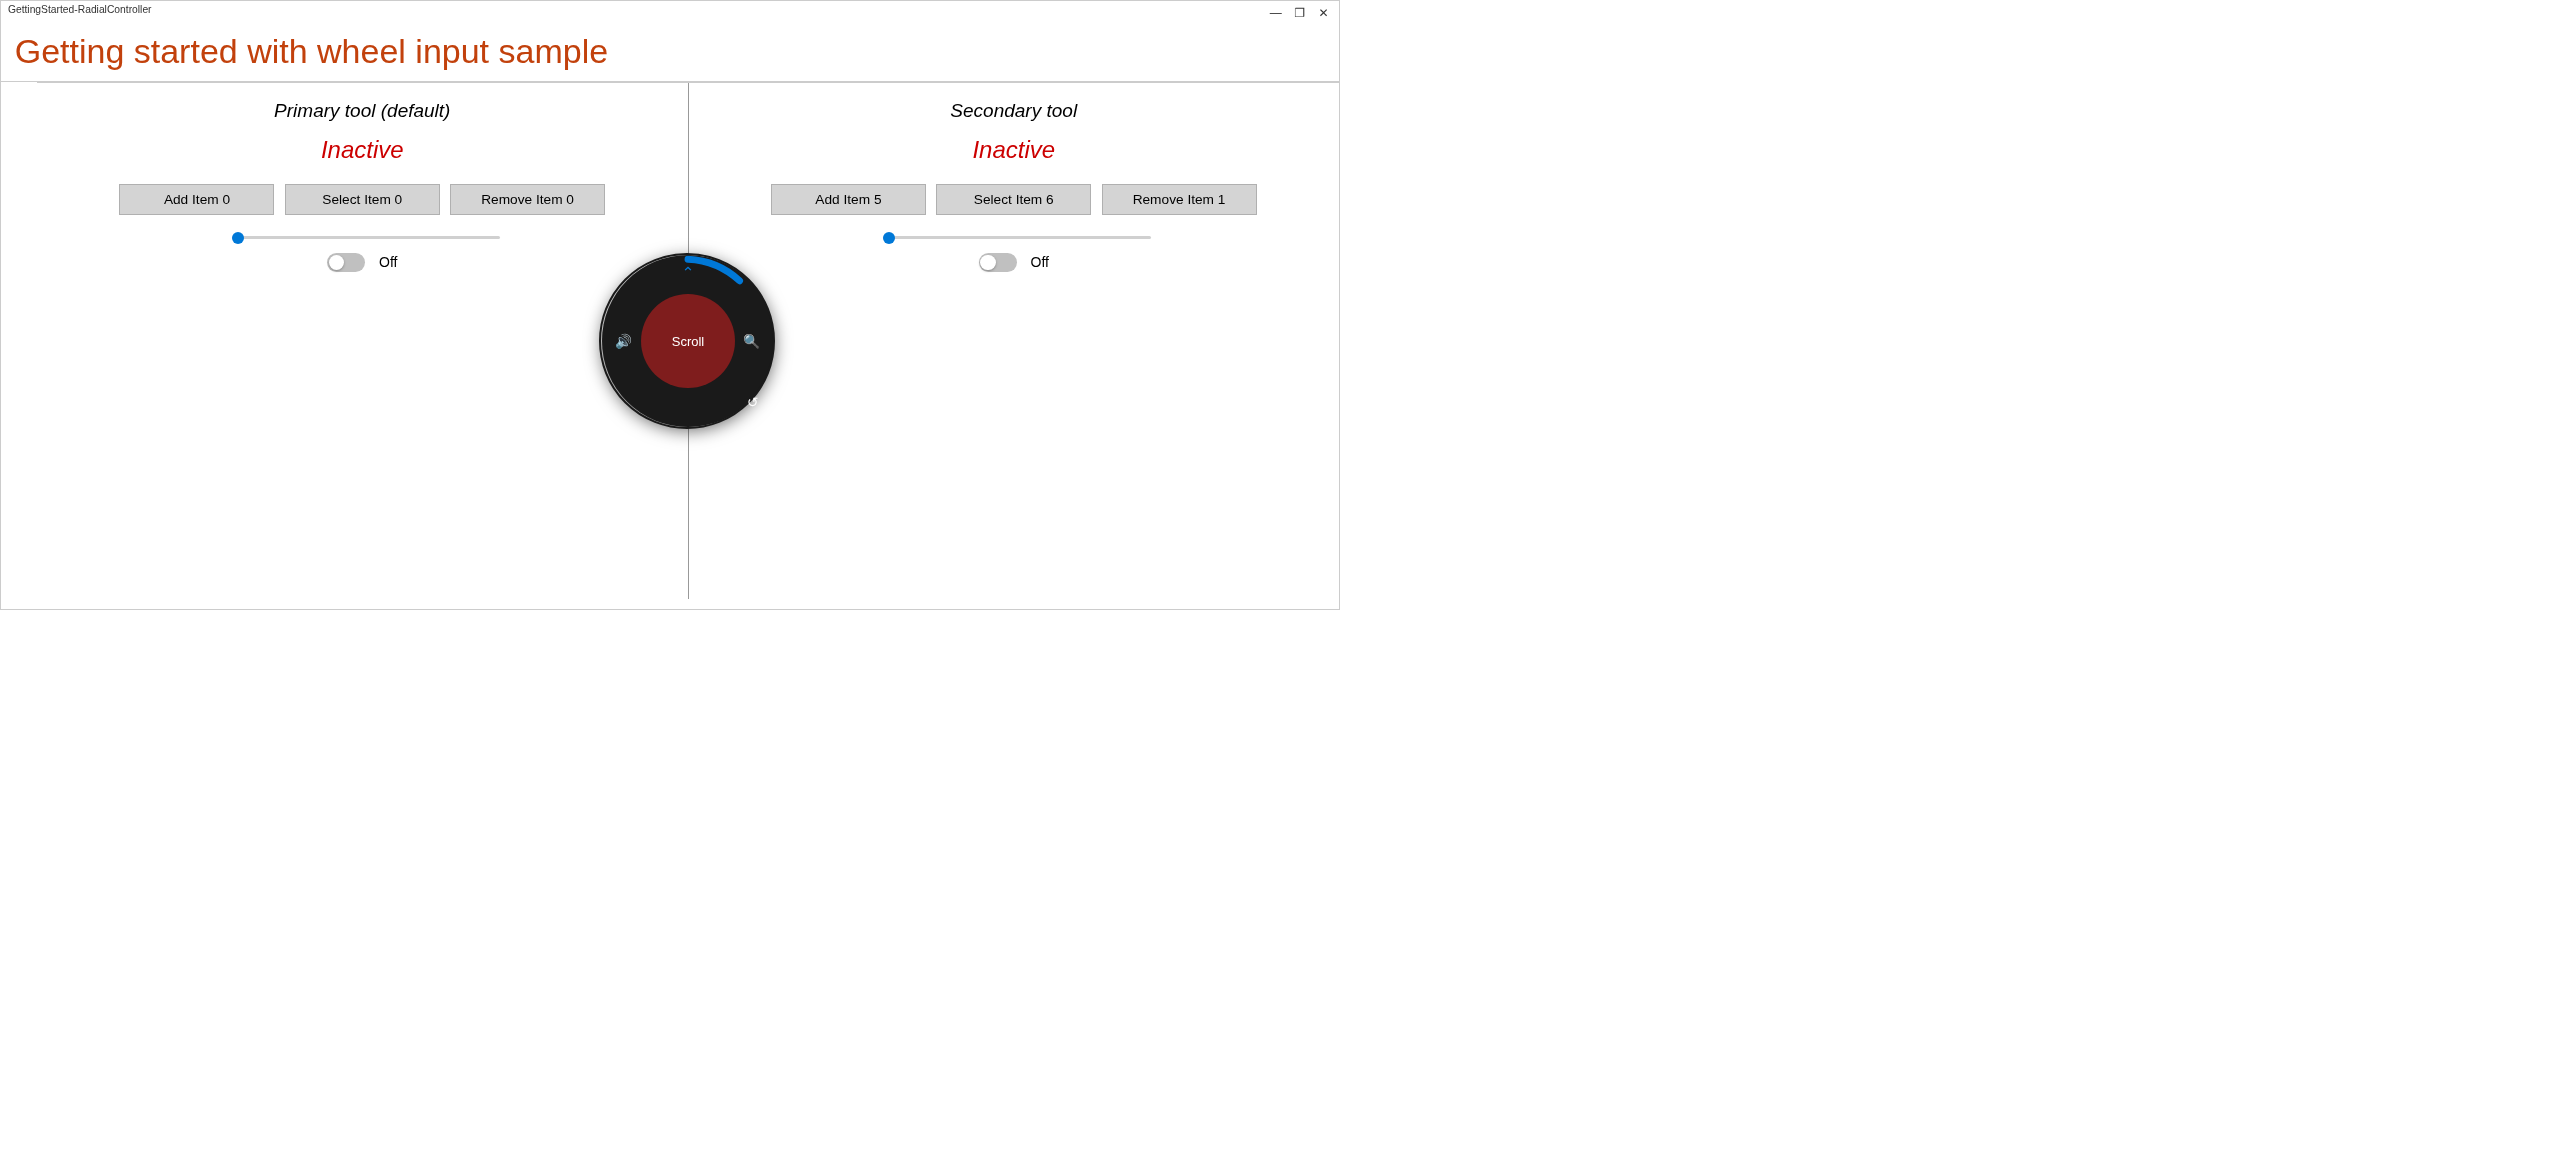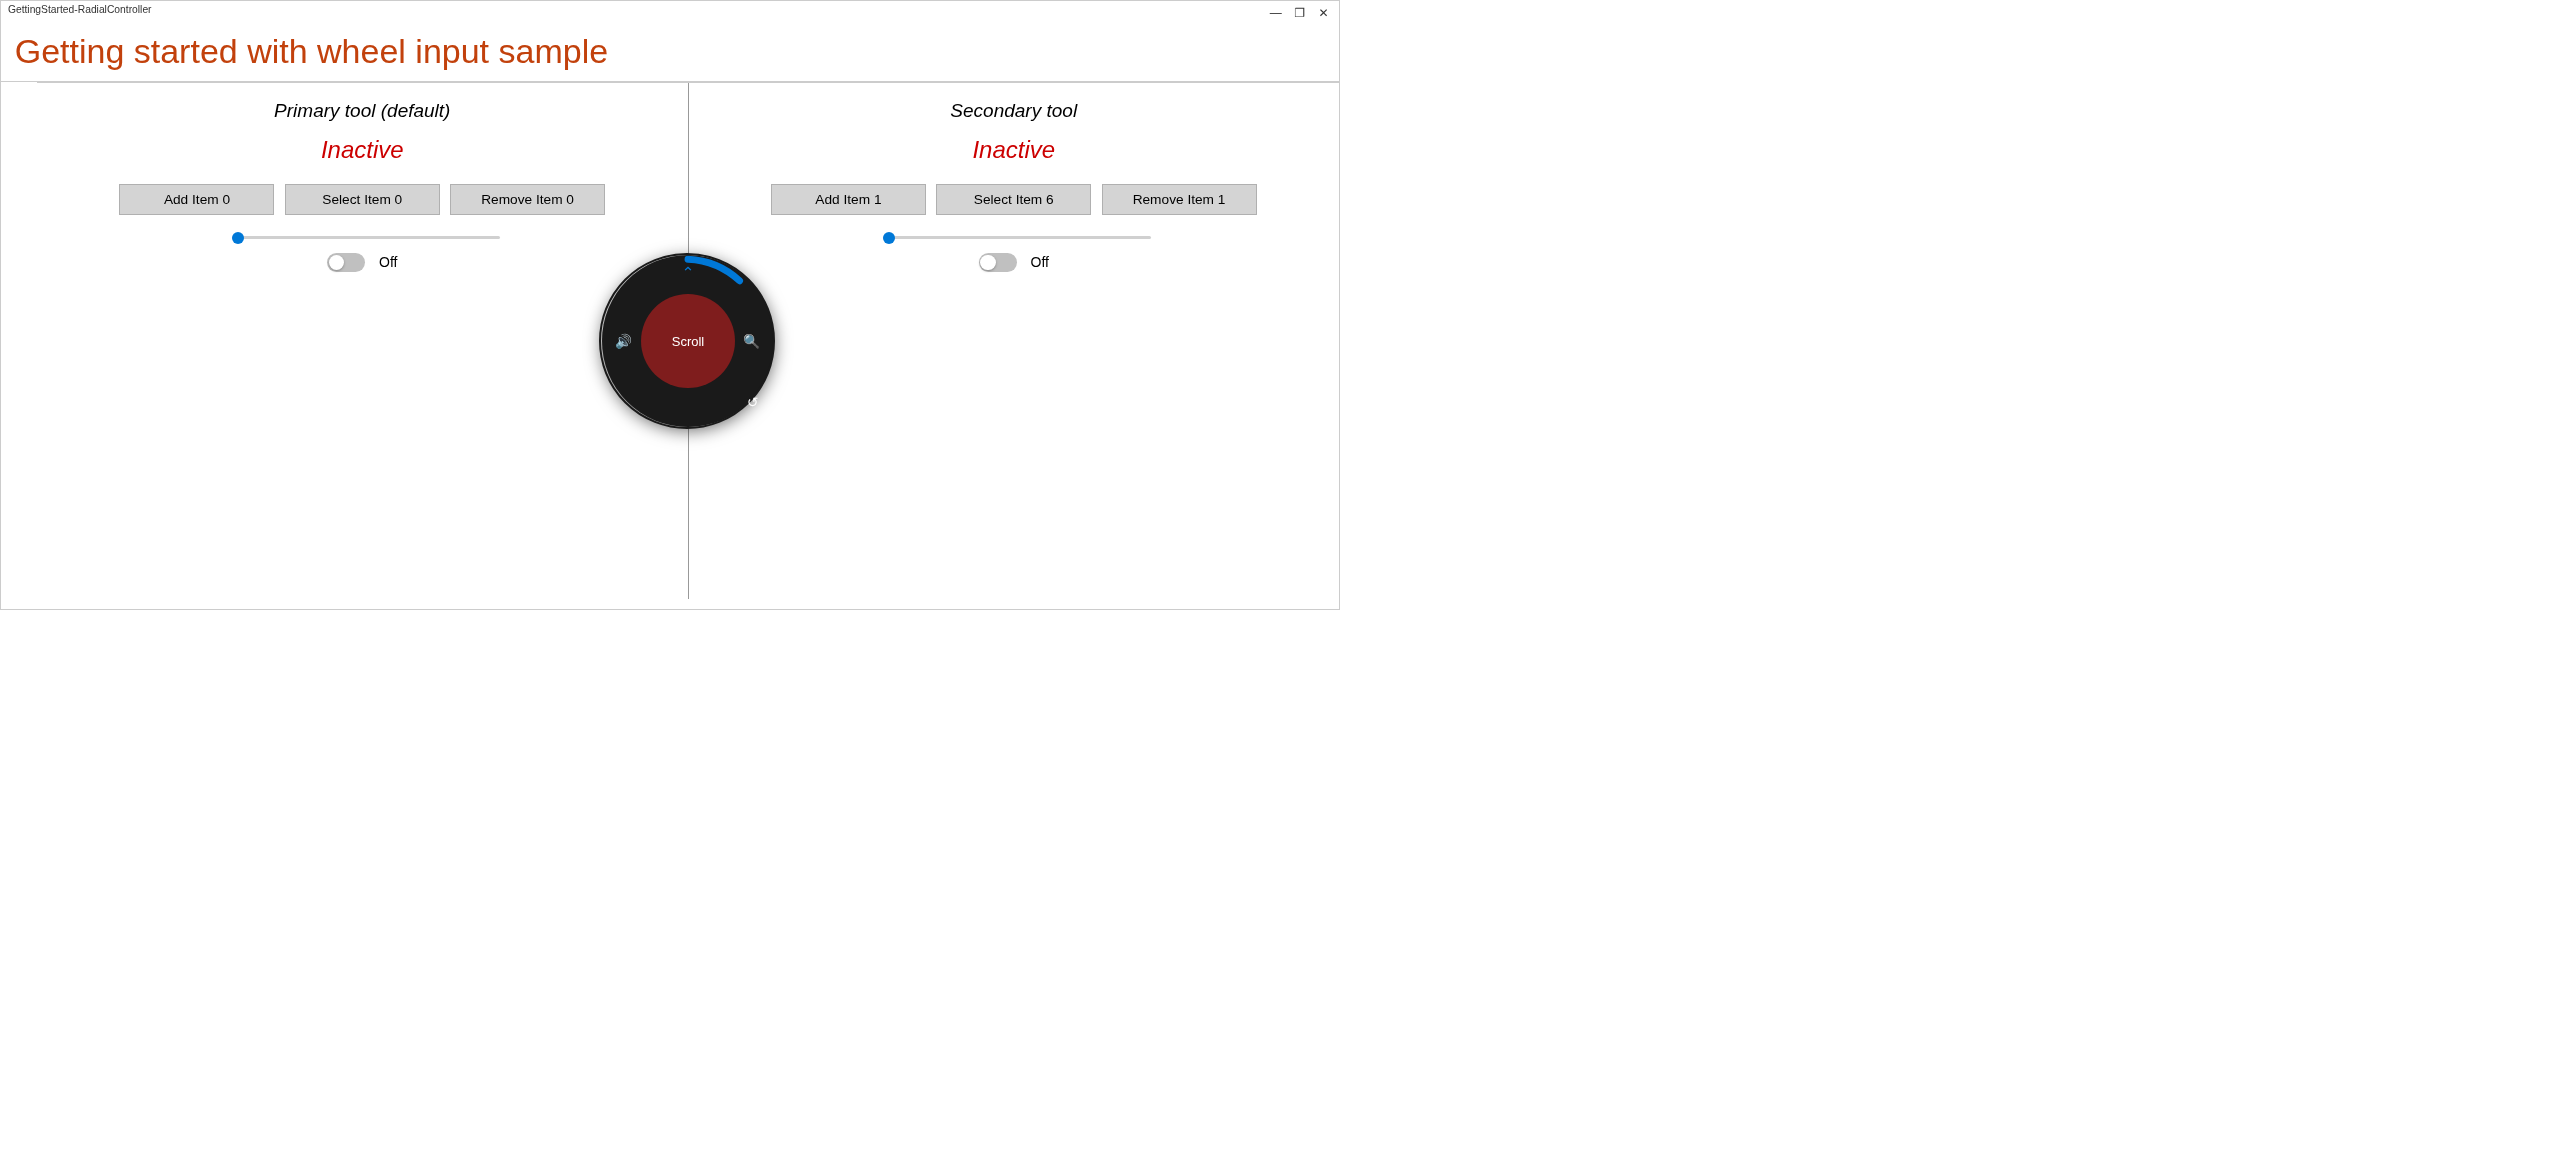--- a/index.html
+++ b/index.html
@@ -276,21 +276,21 @@
       <span>Off</span>
     </div>
   </div>
 
   <div class="divider"></div>
 
   <div class="panel">
     <div class="panel-title">Secondary tool</div>
     <div class="status-inactive">Inactive</div>
     <div class="btn-group">
-      <button class="action-btn">Add Item 1</button>
+      <button class="action-btn">Add Item 5</button>
       <button class="action-btn">Select Item 6</button>
       <button class="action-btn">Remove Item 1</button>
     </div>
     <div class="slider-row">
       <div class="slider-track">
         <div class="slider-thumb"></div>
       </div>
     </div>
     <div class="toggle-row">
       <div class="toggle">

